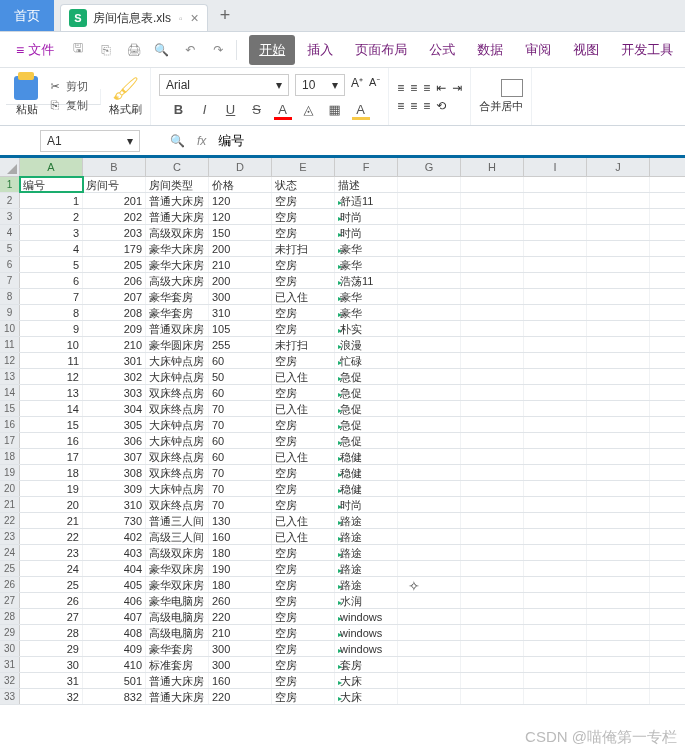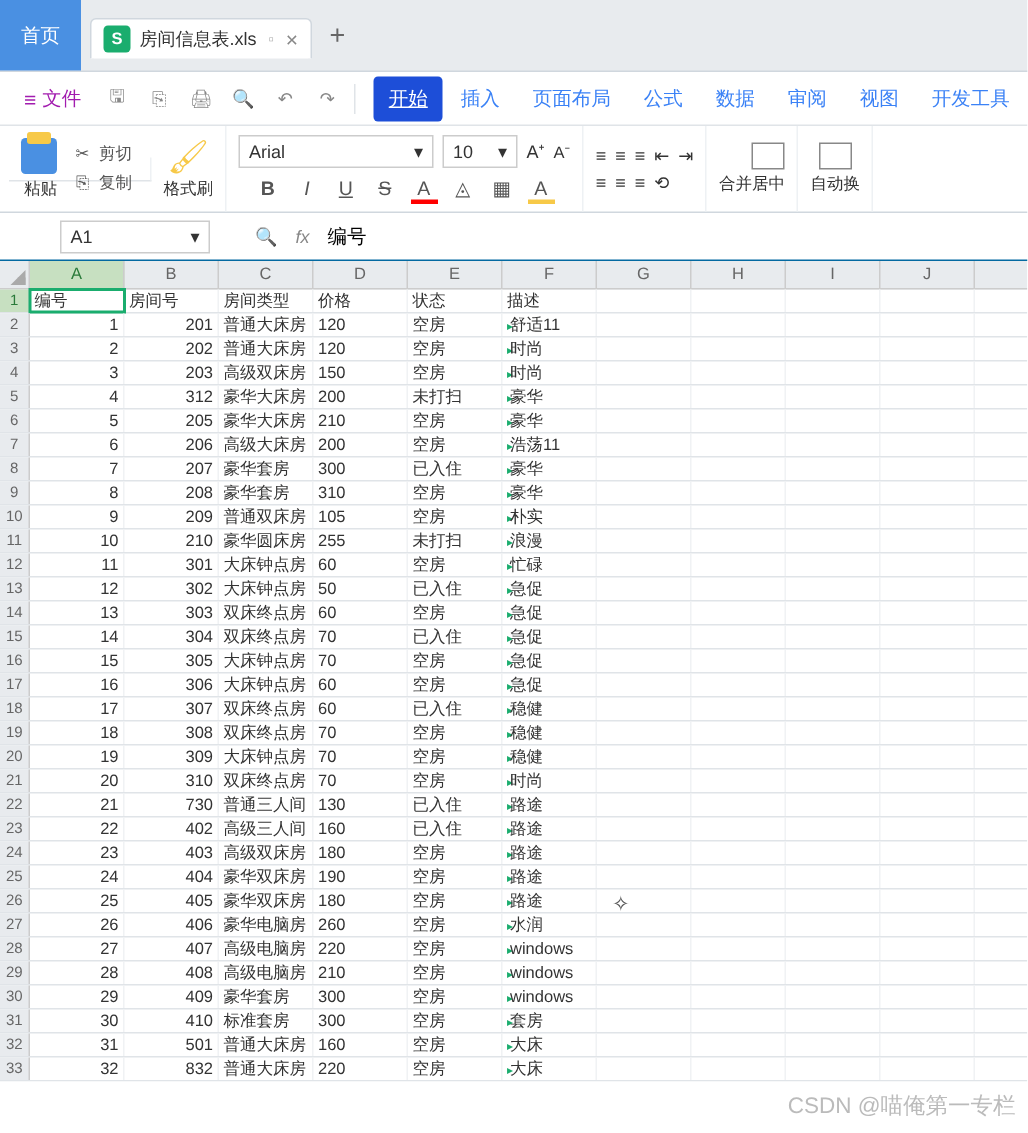--- a/index.html
+++ b/index.html
@@ -1,53 +1,53 @@
 <!DOCTYPE html>
 <html><head>
 <meta charset="utf-8">
 <style>
 * { margin: 0; padding: 0; box-sizing: border-box; font-family: "Microsoft YaHei", Arial, sans-serif; }
 body { background: #fff; font-size: 12px; color: #333; width: 685px; height: 755px; overflow: hidden; position: relative; }
-.tabs-bar { display: flex; align-items: center; background: #e8ebee; height: 48px; border-bottom: 1px solid #d0d7de; }
+.tabs-bar { display: flex; align-items: center; background: #e8ebee; height: 32px; border-bottom: 1px solid #d0d7de; }
 .home-tab { background: #4a90e2; color: #fff; padding: 6px 14px; font-size: 13px; height: 100%; display: flex; align-items: center; }
 .file-tab { display: flex; align-items: center; background: #fff; padding: 4px 8px; margin: 4px 0 0 6px; border-radius: 4px 4px 0 0; border: 1px solid #d0d7de; border-bottom: none; }
 .file-tab .xls-icon { width: 18px; height: 18px; background: #1aad6e; border-radius: 3px; color: #fff; font-size: 11px; font-weight: bold; display: flex; align-items: center; justify-content: center; margin-right: 6px; }
 .file-tab .close-icon { margin-left: 8px; color: #888; font-size: 14px; }
 .file-tab .menu-icon { margin-left: 8px; color: #aaa; font-size: 10px; }
 .new-tab { margin-left: 12px; font-size: 18px; color: #666; }
 .menu-bar { display: flex; align-items: center; height: 36px; background: #fff; border-bottom: 1px solid #e0e4e8; padding-left: 6px; }
 .file-menu { display: flex; align-items: center; padding: 4px 10px; font-size: 13px; color: #a21caf; }
 .file-menu::before { content: "≡"; margin-right: 4px; font-size: 14px; }
 .qat { display: flex; gap: 8px; margin-left: 4px; padding-right: 8px; border-right: 1px solid #e0e4e8; }
 .qat-btn { width: 20px; height: 20px; color: #888; display: flex; align-items: center; justify-content: center; }
 .menus { display: flex; gap: 2px; margin-left: 12px; }
-.menu-item { padding: 6px 10px; font-size: 13px; color: #3b82f6; }
-.menu-item.active { background: #1d4ed8; color: #fff; border-radius: 3px; text-decoration: underline; }
+.menu-item { padding: 6px 10px; font-size: 13px; color: #701a75; }
+.menu-item.active { background: #737373; color: #fff; border-radius: 3px; text-decoration: underline; }
 .ribbon { display: flex; align-items: center; height: 58px; background: #fff; border-bottom: 1px solid #d0d7de; padding-left: 6px; }
 .ribbon-group { display: flex; flex-direction: column; align-items: center; padding: 0 8px; border-right: 1px solid #eef1f4; height: 100%; justify-content: center; }
 .ribbon-group.row { flex-direction: row; gap: 6px; }
 .paste-btn { display: flex; flex-direction: column; align-items: flex-end; font-size: 11px; }
 .paste-btn .icon { width: 24px; height: 24px; background: #4a90e2; border-radius: 3px; margin-bottom: 2px; position: relative; }
 .paste-btn .icon::after { content: ""; position: absolute; top: -4px; left: 4px; width: 16px; height: 8px; background: #f7c948; border-radius: 2px; }
 .small-btn { display: flex; align-items: center; gap: 4px; font-size: 11px; color: #555; padding: 2px 4px; }
 .small-btn .icon { width: 14px; height: 14px; display: inline-flex; align-items: center; justify-content: center; }
 .brush-btn { display: flex; flex-direction: column; align-items: center; font-size: 11px; }
 .brush-btn .icon { font-size: 22px; color: #f7c948; }
-.font-row { display: flex; align-items: center; gap: 6px; }
+.font-row { display: flex; gap: 6px; }
 .font-sel { border: 1px solid #ccc; padding: 2px 6px; font-size: 12px; width: 130px; height: 22px; display: flex; align-items: center; justify-content: space-between; }
 .size-sel { border: 1px solid #ccc; padding: 2px 6px; font-size: 12px; width: 50px; height: 22px; display: flex; align-items: center; justify-content: space-between; }
 .style-row { display: flex; gap: 8px; margin-top: 6px; }
 .style-btn { width: 18px; text-align: center; font-size: 13px; color: #555; }
 .align-grp { display: flex; flex-direction: column; gap: 4px; }
 .align-row { display: flex; gap: 6px; }
 .merge-btn { display: flex; flex-direction: column; align-items: flex-end; font-size: 11px; }
 .merge-btn .icon { width: 22px; height: 18px; border: 1px solid #888; margin-bottom: 2px; }
 .wrap-btn { display: flex; flex-direction: column; align-items: center; font-size: 11px; }
 .wrap-btn .icon { width: 22px; height: 18px; border: 1px solid #888; margin-bottom: 2px; position: relative; }
-.name-box-bar { display: flex; align-items: center; height: 32px; background: #fff; border-bottom: 1px solid #0369a1; padding-left: 40px; }
+.name-box-bar { display: flex; align-items: center; height: 32px; background: #fff; border-bottom: 3px solid #0369a1; padding-left: 40px; }
 .name-box { border: 1px solid #ccc; width: 100px; height: 22px; padding: 2px 6px; display: flex; align-items: center; justify-content: space-between; font-size: 12px; }
 .fx-icons { display: flex; gap: 8px; margin-left: 30px; color: #888; align-items: center; }
 .fx-label { font-style: italic; color: #888; margin-left: 4px; }
 .formula-input { border: none; margin-left: 10px; flex: 1; height: 22px; padding: 2px; font-size: 13px; }
 .sheet { position: relative; overflow: hidden; }
 .col-headers { display: flex; background: #e8ebee; border-bottom: 1px solid #ccc; }
 .corner { width: 20px; height: 18px; background: #e8ebee; border-right: 1px solid #ccc; position: relative; }
 .corner::after { content: ""; position: absolute; right: 2px; bottom: 2px; border: 5px solid transparent; border-right-color: #aaa; border-bottom-color: #aaa; }
 .col-h { width: 63px; text-align: center; font-size: 11px; color: #666; border-right: 1px solid #ccc; height: 18px; line-height: 18px; }
 .col-h.active { background: #c7e0c1; color: #2a7a3a; }
@@ -161,26 +161,20 @@
         <span>⟲</span>
       </div>
     </div>
   </div>
   <div class="ribbon-group">
     <div class="merge-btn">
       <span class="icon"></span>
       <span>合并居中</span>
     </div>
   </div>
-  <div class="ribbon-group">
-    <div class="wrap-btn">
-      <span class="icon"></span>
-      <span>自动换</span>
-    </div>
-  </div>
 </div>
 
 <div class="name-box-bar">
   <div class="name-box">
       <span>A1</span>
       <span>▾</span>
     </div>
   <div class="fx-icons">
     <span>🔍</span>
     <span class="fx-label">fx</span>
@@ -251,21 +245,21 @@
         <div class="cell">空房</div>
         <div class="cell"><span class="tri-g">▸</span>时尚</div>
         <div class="cell"></div>
         <div class="cell"></div>
         <div class="cell"></div>
         <div class="cell"></div>
       </div>
       <div class="row">
         <div class="row-h">5</div>
         <div class="cell num">4</div>
-        <div class="cell num">312</div>
+        <div class="cell num">179</div>
         <div class="cell">豪华大床房</div>
         <div class="cell">200</div>
         <div class="cell">未打扫</div>
         <div class="cell"><span class="tri-g">▸</span>豪华</div>
         <div class="cell"></div>
         <div class="cell"></div>
         <div class="cell"></div>
         <div class="cell"></div>
       </div>
       <div class="row">

